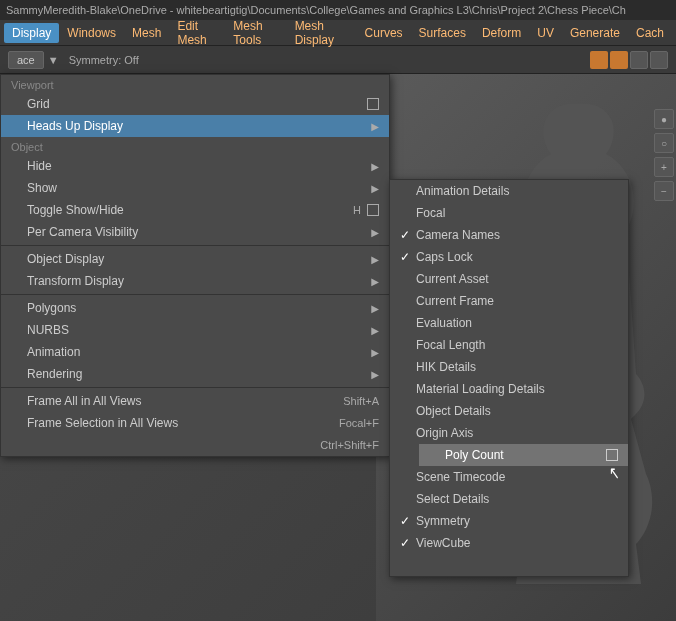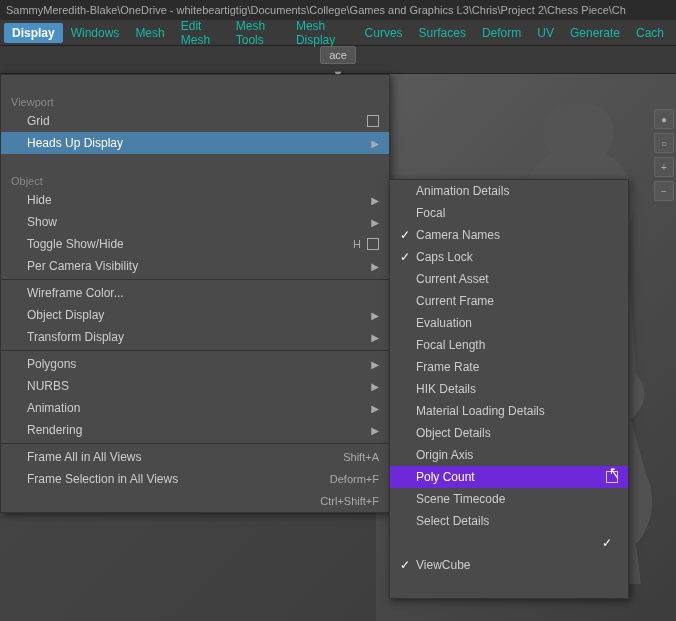--- a/index.html
+++ b/index.html
@@ -30,36 +30,35 @@
       background: #3a3a3a;
       height: 26px;
       display: flex;
       align-items: center;
       padding: 0 4px;
       border-bottom: 1px solid #222;
     }
     .menu-item {
       padding: 3px 8px;
       font-size: 12px;
-      color: #14b8a6;
+      color: #fdba74;
       cursor: pointer;
       border-radius: 2px;
     }
-    .menu-item.active { background: #4a90c4; color: #fff; font-weight: bold; }
+    .menu-item.active { background: #4a90c4; color: #fff; }
 
     
     .toolbar-row {
       background: #3a3a3a;
       height: 28px;
       display: flex;
       align-items: center;
       padding: 0 8px;
       gap: 4px;
       border-bottom: 1px solid #222;
-      flex-direction: column;
     }
     .toolbar-btn {
       background: #555;
       border: 1px solid #666;
       color: #ccc;
       padding: 2px 8px;
       font-size: 11px;
       cursor: pointer;
       border-radius: 2px;
     }
@@ -93,21 +92,20 @@
       width: 390px;
       background: #4a4a4a;
       border: 1px solid #333;
       box-shadow: 2px 2px 8px rgba(0,0,0,0.5);
     }
 
     .menu-section-label {
       padding: 4px 10px 2px;
       font-size: 11px;
       color: #888;
-      margin-top: 17px;
     }
 
     .menu-entry {
       display: flex;
       align-items: center;
       padding: 4px 10px;
       cursor: pointer;
       position: relative;
       min-height: 22px;
       justify-content: flex-end;
@@ -152,21 +150,22 @@
       position: absolute;
       top: 105px;
       left: 389px;
       width: 240px;
       background: #4a4a4a;
       border: 1px solid #333;
       box-shadow: 2px 2px 8px rgba(0,0,0,0.5);
     }
 
     .secondary-menu .menu-entry.highlighted {
-      background: #6d28d9;
+      background: #737373;
+      margin-left: 29px;
     }
 
     .icon-btn {
       width: 20px;
       height: 20px;
       background: #555;
       border: 1px solid #666;
       border-radius: 2px;
       display: flex;
       align-items: center;
@@ -269,24 +268,20 @@
     </div>
 
     <div class="menu-entry">
       <span class="check-mark"></span>
       <span class="entry-label">Per Camera Visibility</span>
       <span class="arrow">▶</span>
     </div>
 
     <div class="menu-divider"></div>
 
-    <div class="menu-entry">
-      <span class="check-mark"></span>
-      <span class="entry-label">Wireframe Color...</span>
-    </div>
 
     <div class="menu-entry">
       <span class="check-mark"></span>
       <span class="entry-label">Object Display</span>
       <span class="arrow">▶</span>
     </div>
 
     <div class="menu-entry">
       <span class="check-mark"></span>
       <span class="entry-label">Transform Display</span>
@@ -323,21 +318,21 @@
 
     <div class="menu-entry">
       <span class="check-mark"></span>
       <span class="entry-label">Frame All in All Views</span>
       <span class="shortcut">Shift+A</span>
     </div>
 
     <div class="menu-entry">
       <span class="check-mark"></span>
       <span class="entry-label">Frame Selection in All Views</span>
-      <span class="shortcut">Deform+F</span>
+      <span class="shortcut">Focal+F</span>
     </div>
 
     <div class="menu-entry">
       <span class="check-mark"></span>
       <span class="shortcut">Ctrl+Shift+F</span>
     </div>
   </div>
 
   <div class="secondary-menu">
 
@@ -374,24 +369,20 @@
     <div class="menu-entry">
       <span class="check-mark"></span>
       <span class="entry-label">Evaluation</span>
     </div>
 
     <div class="menu-entry">
       <span class="check-mark"></span>
       <span class="entry-label">Focal Length</span>
     </div>
 
-    <div class="menu-entry">
-      <span class="check-mark"></span>
-      <span class="entry-label">Frame Rate</span>
-    </div>
 
     <div class="menu-entry">
       <span class="check-mark"></span>
       <span class="entry-label">HIK Details</span>
     </div>
 
     <div class="menu-entry">
       <span class="check-mark"></span>
       <span class="entry-label">Material Loading Details</span>
     </div>
@@ -418,20 +409,21 @@
       <span class="entry-label">Scene Timecode</span>
     </div>
 
     <div class="menu-entry">
       <span class="check-mark"></span>
       <span class="entry-label">Select Details</span>
     </div>
 
     <div class="menu-entry">
       <span class="check-mark">✓</span>
+      <span class="entry-label">Symmetry</span>
     </div>
 
 
     <div class="menu-entry">
       <span class="check-mark">✓</span>
       <span class="entry-label">ViewCube</span>
     </div>
 
     <div class="menu-entry">
       <span class="check-mark"></span>

